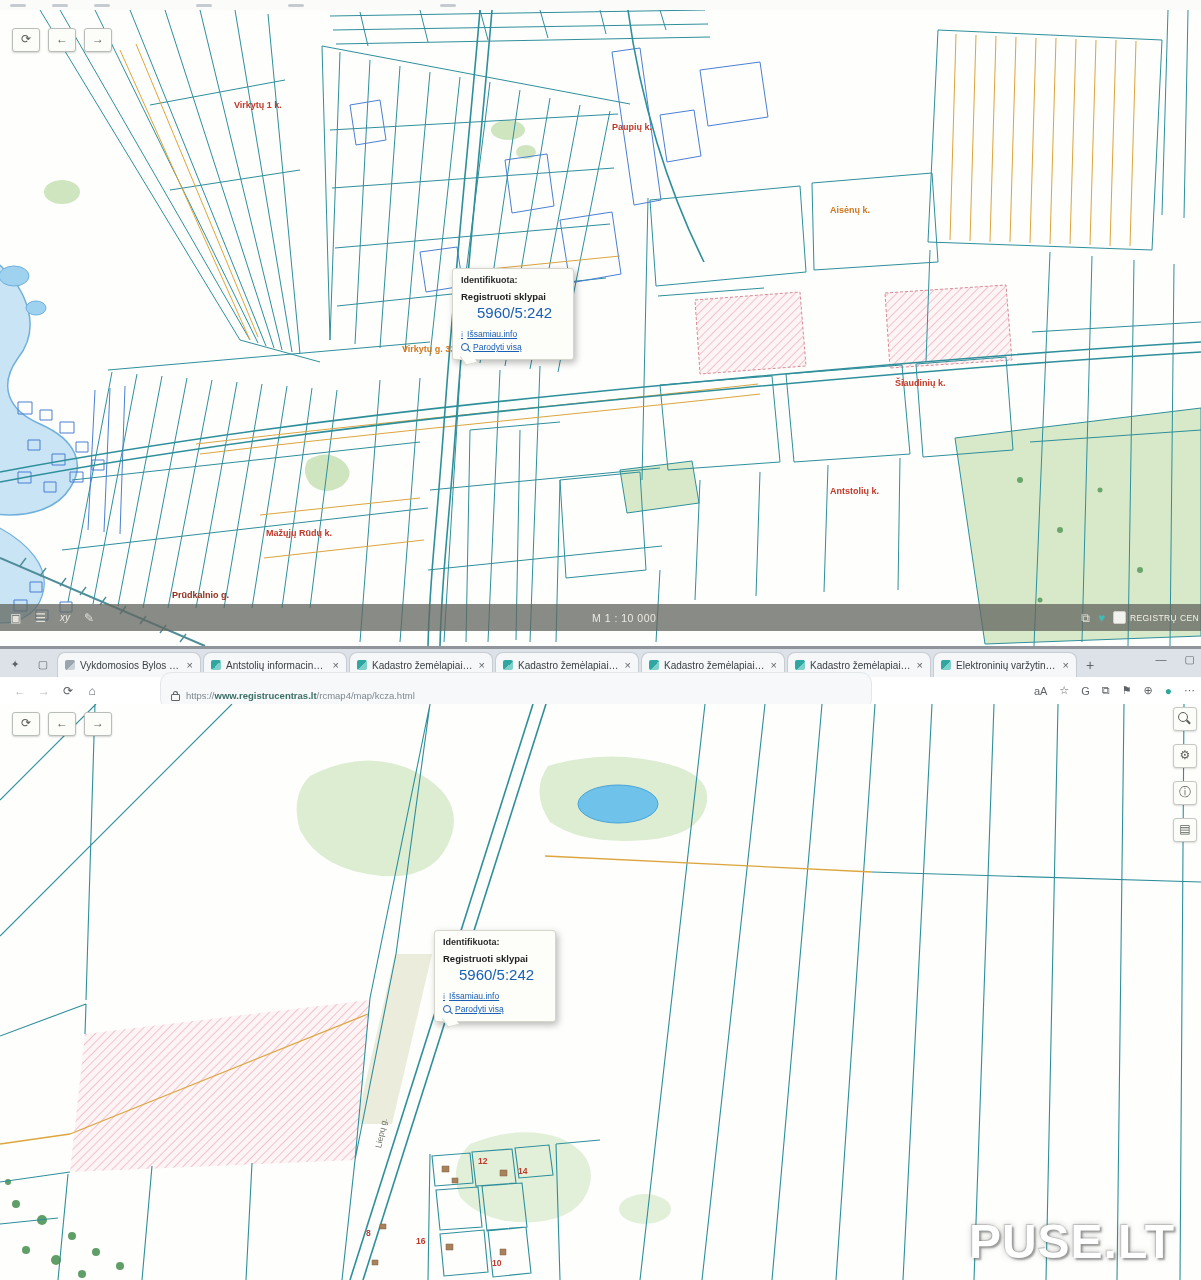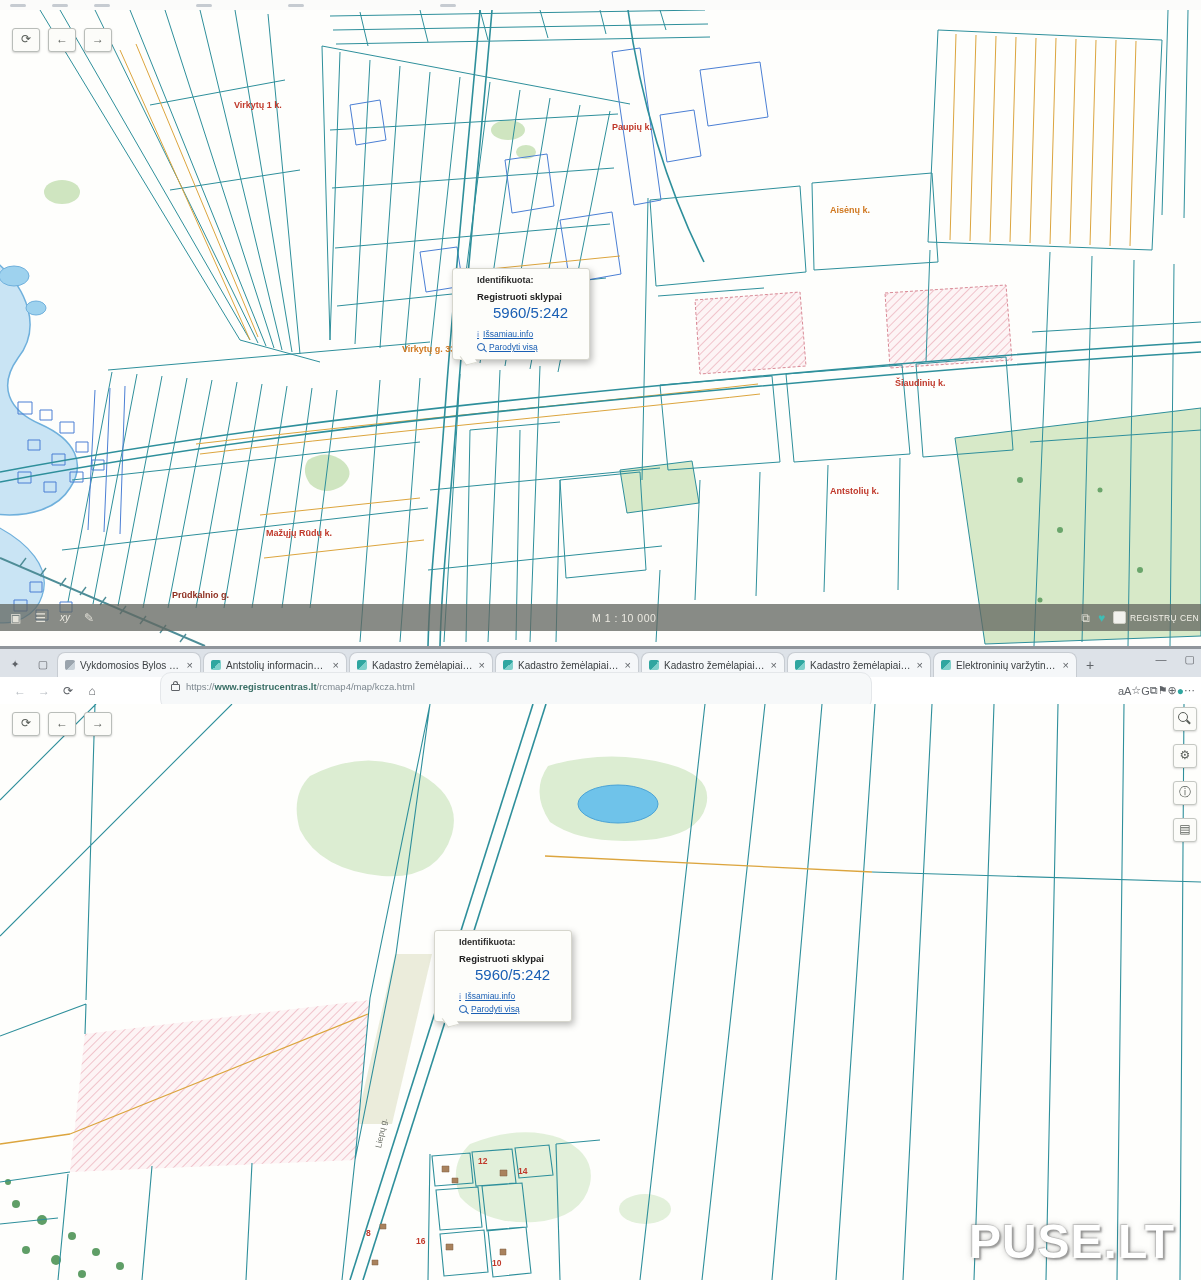--- a/index.html
+++ b/index.html
@@ -26,21 +26,21 @@
            box-shadow:0 1px 2px rgba(0,0,0,.18);color:#5a5f5a;font-size:12px;line-height:20px;
            text-align:center;cursor:pointer;}
 
   .map-label{position:absolute;font-size:9px;font-weight:bold;white-space:nowrap;}
   .lbl-red{color:var(--label-red,#c0392b);}
   .lbl-orange{color:var(--label-orange,#d07820);}
   .lbl-darkred{color:#8e2f20;}
 
   
   .popup{position:absolute;width:104px;background:#fdfdfa;border:1px solid #d6d6cd;border-radius:3px;
-         box-shadow:2px 3px 7px rgba(0,0,0,.28);padding:6px 8px 7px 24px;z-index:5;}
+         box-shadow:2px 3px 7px rgba(0,0,0,.28);padding:6px 8px 7px 8px;z-index:5;}
   .popup::after{content:"";position:absolute;left:10px;bottom:-6px;width:10px;height:10px;
                 background:#fdfdfa;border-right:1px solid #d6d6cd;border-bottom:1px solid #d6d6cd;
                 transform:rotate(55deg) skewX(-20deg);}
   .popup .p-header{font-size:9px;font-weight:bold;color:#2b2b2b;margin-bottom:6px;}
   .popup .p-title{font-size:9.5px;font-weight:bold;color:#222;}
   .popup .p-link{font-size:15px;color:var(--link,#1a5fb4);margin:2px 0 7px 16px;cursor:pointer;}
   .popup .p-row{display:flex;align-items:center;gap:4px;font-size:8.5px;color:var(--link,#1a5fb4);
                 text-decoration:underline;margin-top:3px;cursor:pointer;}
   .ico-i{font-size:8px;color:#4a7bc8;text-decoration:none;}
   .mag{display:inline-block;width:6px;height:6px;border:1.4px solid #1a5fb4;border-radius:50%;position:relative;flex:none;}
@@ -73,28 +73,28 @@
   .tab-label{flex:1;white-space:nowrap;overflow:hidden;text-overflow:ellipsis;}
   .tab-close{flex:none;color:#5f6368;font-size:11px;cursor:pointer;}
   .newtab{width:24px;height:24px;color:#5f6368;font-size:14px;line-height:24px;text-align:center;cursor:pointer;}
   .win-btns{position:absolute;right:0;top:0;display:flex;gap:18px;padding:4px 6px 0 0;color:#5f6368;font-size:11px;}
   .win-btns span{cursor:pointer;}
 
   .toolbar{position:absolute;top:28px;left:0;width:1201px;height:27px;background:#ffffff;
            border-bottom:1px solid #e2e5e9;display:flex;align-items:center;}
   .tb-ico{width:24px;text-align:center;color:#5f6368;font-size:12px;cursor:pointer;flex:none;}
   .tb-ico.dim{color:#b6bbc1;}
-  .url-pill{display:flex;align-items:flex-start;gap:6px;margin-left:56px;width:690px;height:20px;
+  .url-pill{display:flex;align-items:flex-end;gap:6px;margin-left:56px;width:690px;height:20px;
             background:#f6f8f9;border:1px solid #e4e7ea;border-radius:11px;padding:8px 10px;cursor:text;}
   .lock{flex:none;width:7px;height:5px;border:1px solid #5f6368;border-radius:1px;position:relative;margin-top:3px;}
   .lock::before{content:"";position:absolute;top:-4px;left:1px;width:3px;height:3px;border:1px solid #5f6368;
                 border-bottom:none;border-radius:3px 3px 0 0;}
   .url-txt{font-size:9.5px;color:#7e8890;white-space:nowrap;overflow:hidden;}
   .url-txt b{color:#3a6f66;font-weight:bold;}
-  .tb-right{position:absolute;right:6px;display:flex;align-items:center;color:#5f6368;font-size:11px;}
+  .tb-right{position:absolute;right:6px;display:flex;align-items:center;gap:12px;color:#5f6368;font-size:11px;}
   .tb-right span{cursor:pointer;}
   .tb-right .globe{color:#2fa6a0;font-size:12px;}
 
   
   .side-tools{position:absolute;right:4px;top:3px;display:flex;flex-direction:column;gap:13px;}
   .side-btn{width:22px;height:22px;background:#fcfcf9;border:1px solid #c5c8c3;border-radius:3px;
             box-shadow:0 1px 2px rgba(0,0,0,.15);color:#5a5f5a;font-size:12px;line-height:20px;
             text-align:center;cursor:pointer;position:relative;}
   .mag-m{display:inline-block;width:8px;height:8px;border:1.6px solid #5a5f5a;border-radius:50%;
          position:absolute;top:4px;left:4px;}

